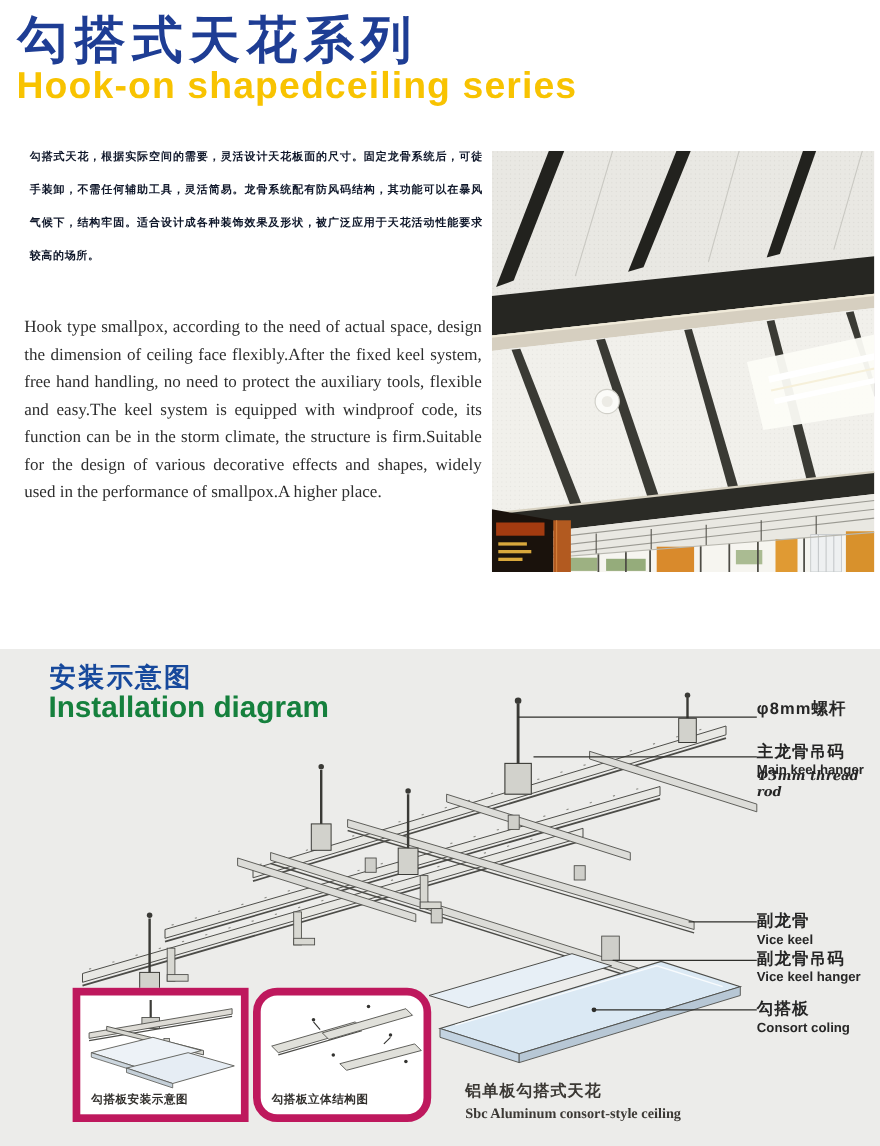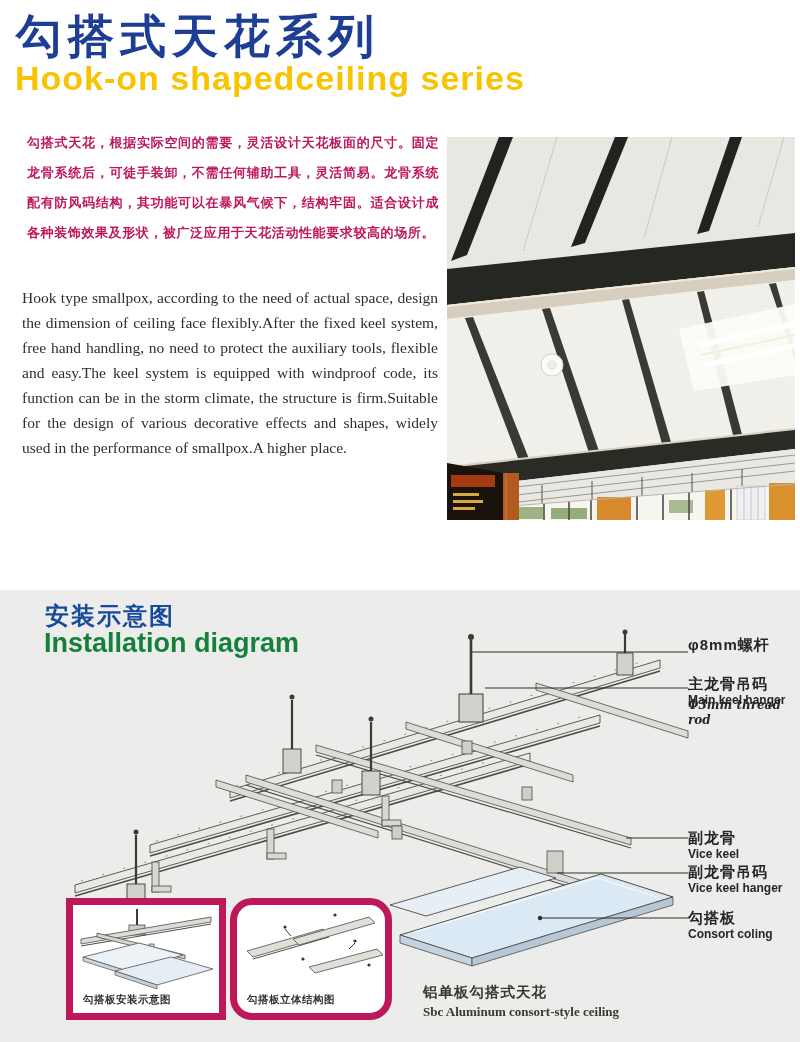--- a/index.html
+++ b/index.html
@@ -3,21 +3,21 @@
 <meta charset="utf-8">
 <style>
   html,body{margin:0;padding:0;background:#fff;}
   .page{position:relative;width:800px;height:1042px;background:#ffffff;overflow:hidden;
         font-family:"Liberation Sans",sans-serif;}
   .title-zh{position:absolute;left:16px;top:10px;font-size:46px;line-height:52px;
             font-weight:bold;color:#1e3d94;letter-spacing:6px;}
   .title-en{position:absolute;left:15px;top:58px;font-size:34px;line-height:40px;
             font-weight:bold;color:#f8c301;letter-spacing:1px;}
   .intro-zh{position:absolute;left:27px;top:128px;width:412px;margin:0;
-            font-size:13px;font-weight:bold;color:#be185d;line-height:30px;
+            font-size:10px;font-weight:bold;color:#0f172a;line-height:30px;
             letter-spacing:0.6px;text-align:justify;}
   .intro-en{position:absolute;left:22px;top:285px;width:416px;margin:0;
             font-family:"Liberation Serif",serif;font-size:15.5px;color:#2e2e2e;
             line-height:25px;text-align:justify;}
   .photo{position:absolute;left:447px;top:137px;width:348px;height:383px;overflow:hidden;}
   .gray{position:absolute;left:0;top:590px;width:800px;height:452px;background:#ececea;}
   .sec-zh{position:absolute;left:45px;top:10px;font-size:24px;font-weight:bold;
           color:#17499c;letter-spacing:2px;}
   .sec-en{position:absolute;left:44px;top:38px;font-size:27px;font-weight:bold;color:#15803d;text-align:center;}
   .main-svg{position:absolute;left:40px;top:30px;}

